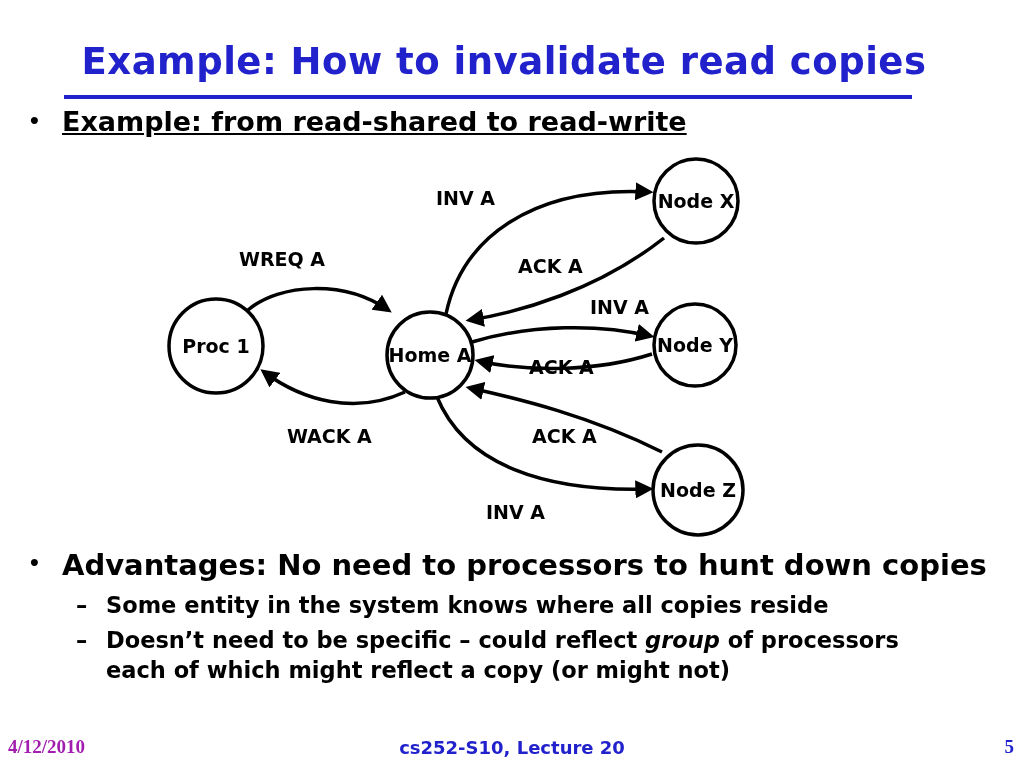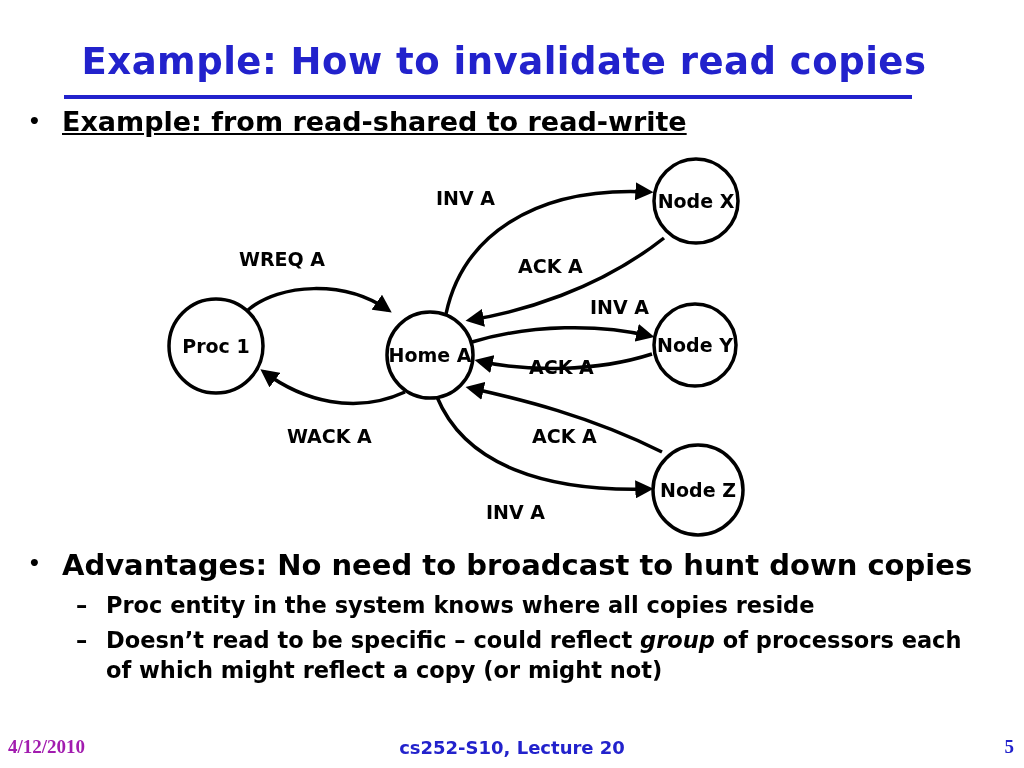--- a/index.html
+++ b/index.html
@@ -121,28 +121,28 @@
     <text x="518" y="273">ACK A</text>
     <text x="590" y="314">INV A</text>
     <text x="529" y="374">ACK A</text>
     <text x="532" y="443">ACK A</text>
     <text x="486" y="519">INV A</text>
   </g>
 </svg>
 
 <div class="abs bullet-row b2">
   <span class="bullet-marker">•</span>
-  <span class="bullet-text">Advantages: No need to broadcast to hunt down copies</span>
+  <span class="bullet-text">Advantages: No need to processors to hunt down copies</span>
 </div>
 
 <div class="abs sub-row sub1">
   <span class="sub-marker">–</span>
-  <span>Proc entity in the system knows where all copies reside</span>
+  <span>Some entity in the system knows where all copies reside</span>
 </div>
 
 <div class="abs sub-row sub2">
   <span class="sub-marker">–</span>
-  <span><span>Doesn’t read to be specific – could reflect </span><span class="italic">group</span><span> of processors each of which might reflect a copy (or might not)</span></span>
+  <span><span>Doesn’t need to be specific – could reflect </span><span class="italic">group</span><span> of processors each of which might reflect a copy (or might not)</span></span>
 </div>
 
 <div class="abs footer-date">4/12/2010</div>
 <div class="abs footer-course">cs252-S10, Lecture 20</div>
 <div class="abs footer-page">5</div>
 
 </body></html>

